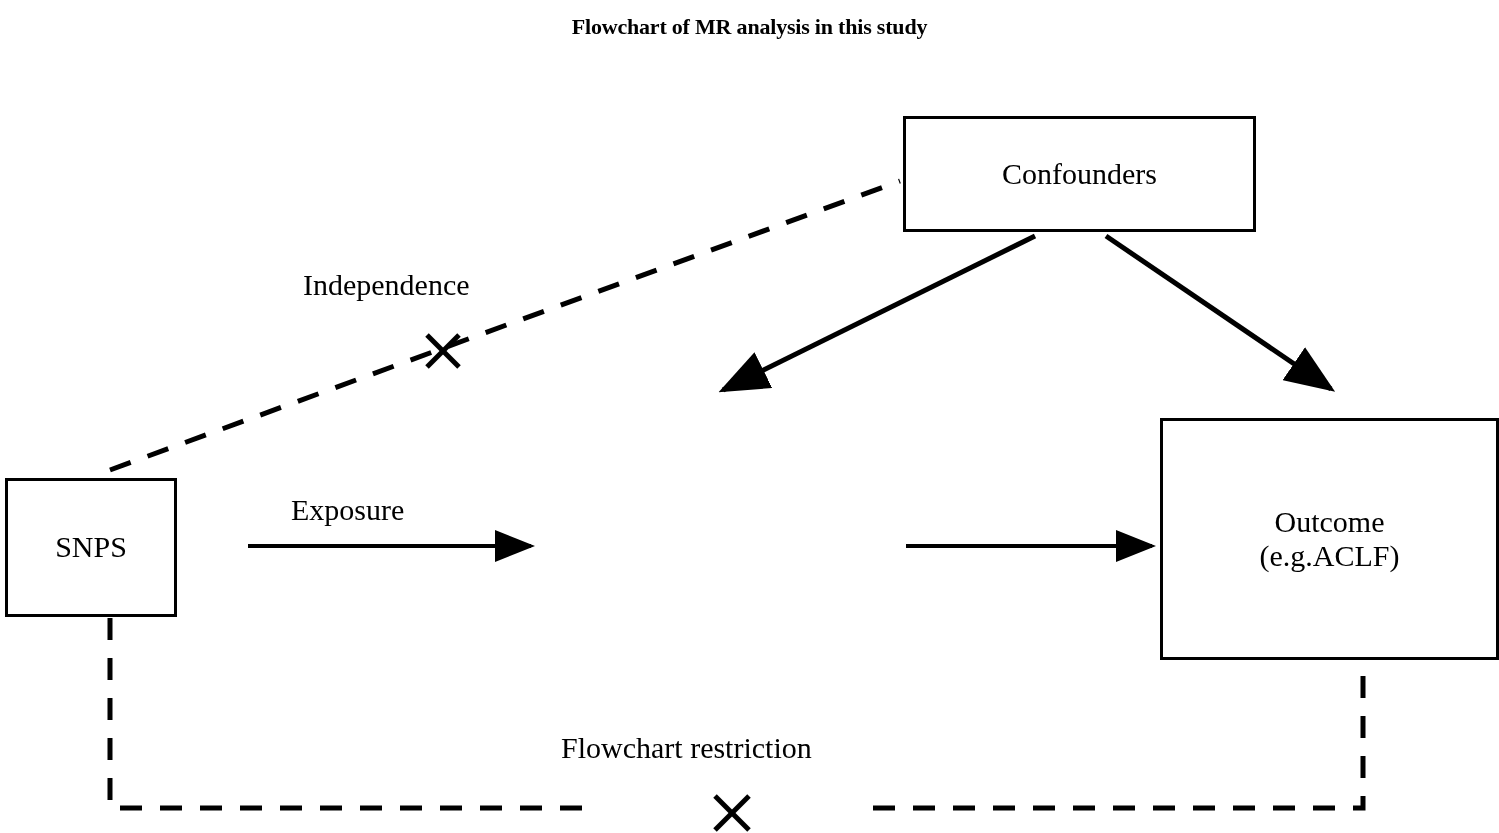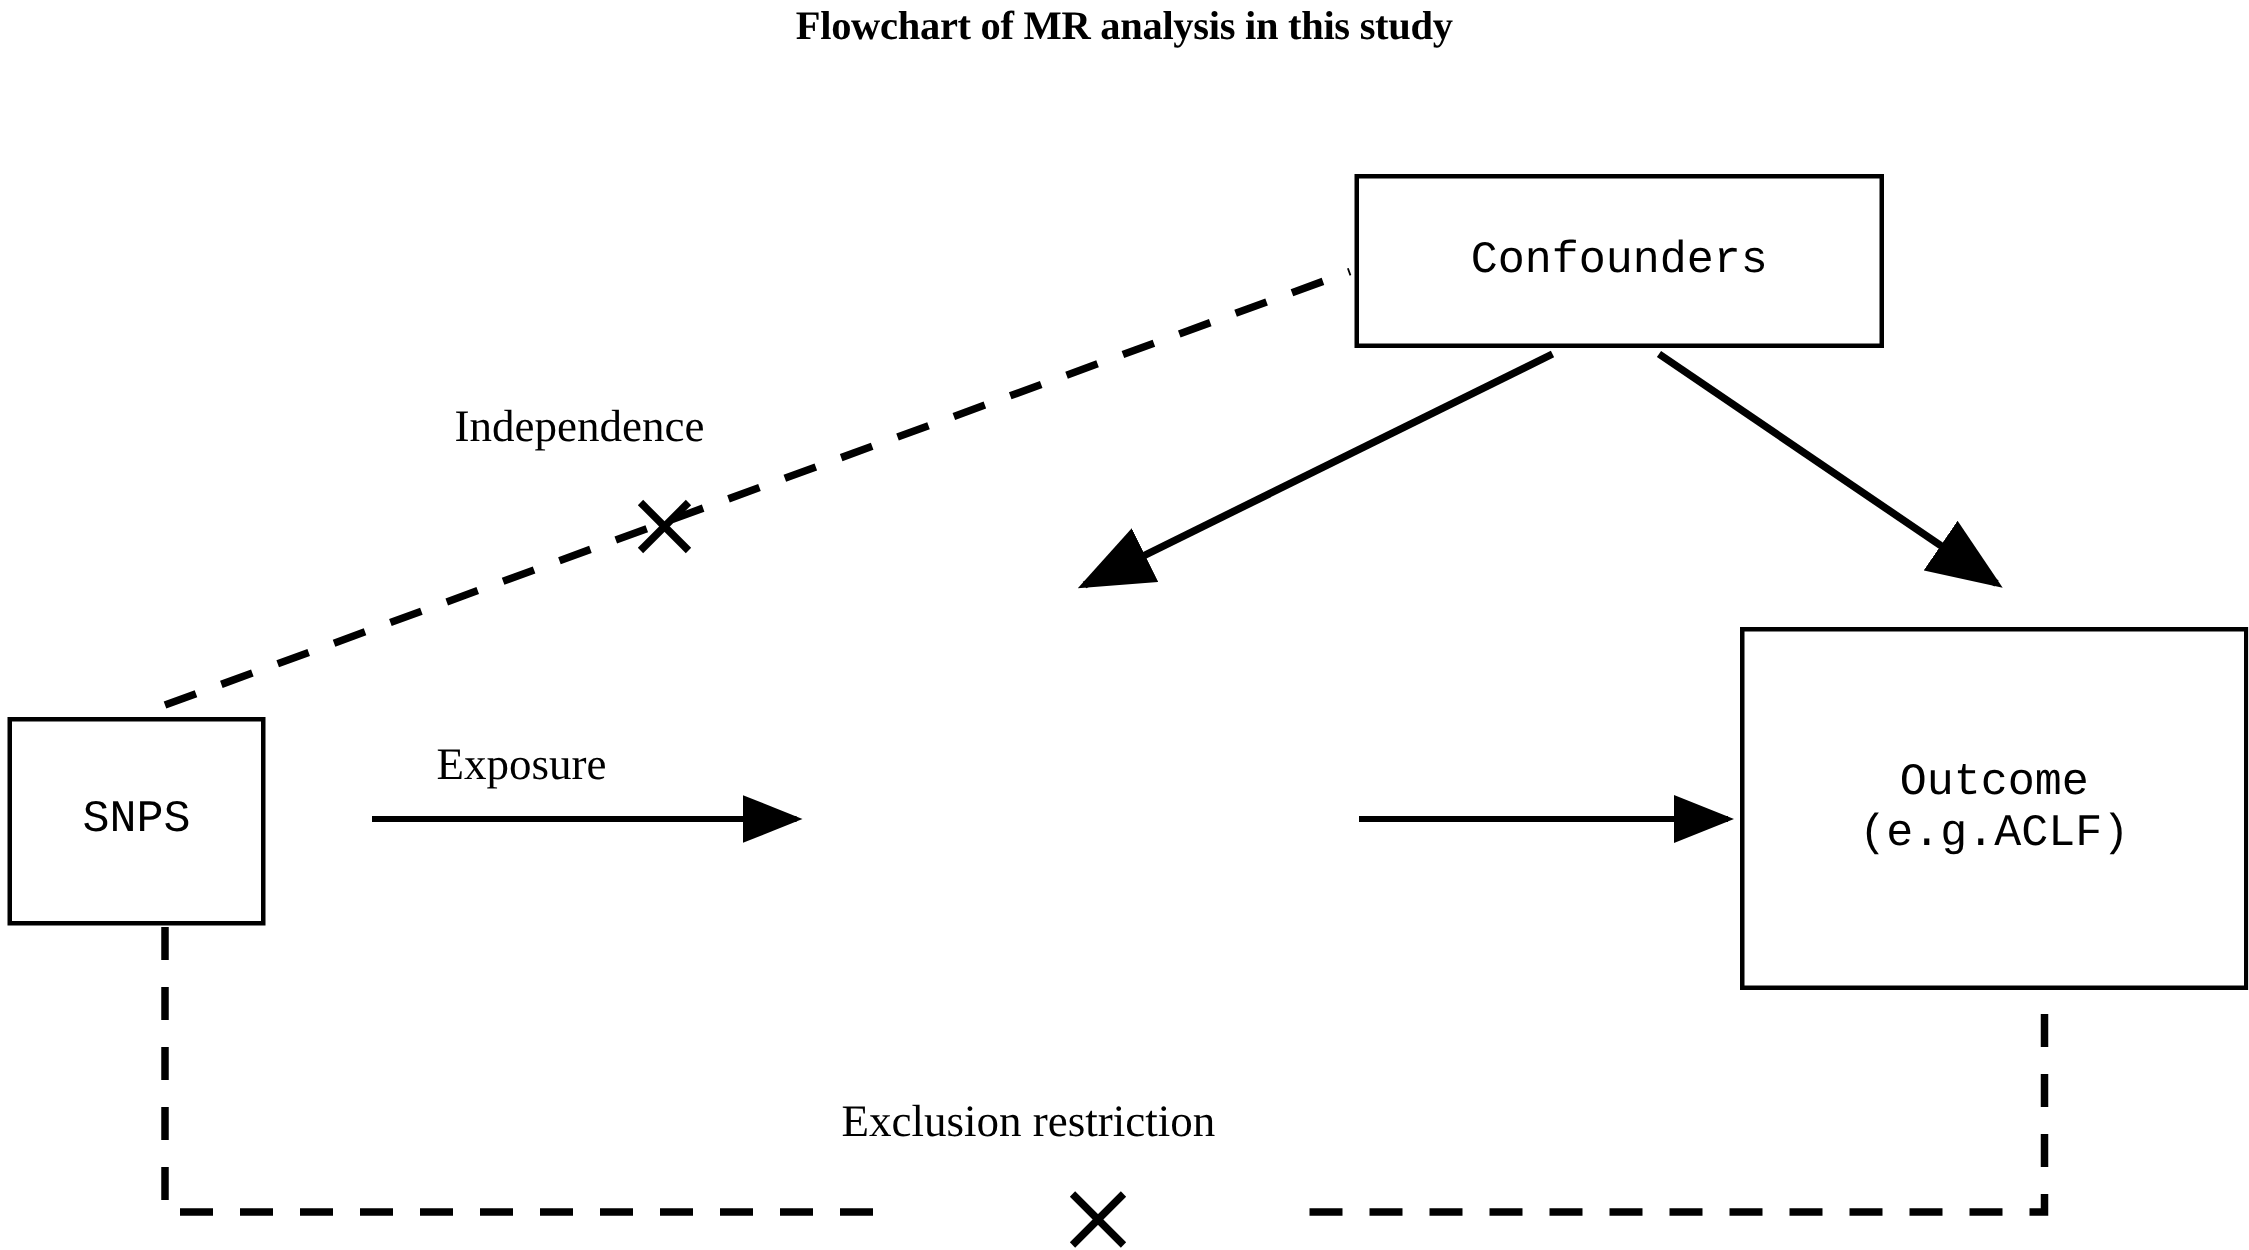--- a/index.html
+++ b/index.html
@@ -14,25 +14,25 @@
   #canvas {
     position: relative;
     width: 1499px;
     height: 833px;
     background: #ffffff;
     overflow: hidden;
   }
   #figure-title {
     position: absolute;
     left: 0;
-    top: 2px;
+    top: 14px;
     width: 1499px;
     text-align: center;
     font-weight: bold;
-    font-size: 27px;
+    font-size: 22px;
     letter-spacing: -0.2px;
     white-space: nowrap;
   }
   svg#flow {
     position: absolute;
     left: 0;
     top: 0;
   }
   .node-box {
     position: absolute;
@@ -40,21 +40,21 @@
     border: 3px solid #000000;
     background: #ffffff;
     display: flex;
     flex-direction: column;
     align-items: center;
     justify-content: center;
     font-size: 30px;
     line-height: 1.15;
     text-align: center;
   }
-  .node-line { display: block; white-space: nowrap; font-family: Liberation Mono, monospace; }
+  .node-line { display: block; white-space: nowrap; }
   .edge-label {
     position: absolute;
     font-size: 30px;
     white-space: nowrap;
     line-height: 1;
   }
   #box-confounders { left: 903px;  top: 116px; width: 353px;  height: 116px; }
   #box-exposure    { left: 538px;  top: 422px; width: 335px;  height: 238px; }
   #box-outcome     { left: 1160px; top: 418px; width: 339px;  height: 242px; }
   #box-snps        { left: 5px;    top: 478px; width: 172px;  height: 139px; }
@@ -111,15 +111,15 @@
 
   <div class="node-box" id="box-outcome">
     <span class="node-line">Outcome</span>
     <span class="node-line">(e.g.ACLF)</span>
   </div>
 
   <div class="edge-label" id="label-independence">Independence</div>
 
   <div class="edge-label" id="label-relevance">Exposure</div>
 
-  <div class="edge-label" id="label-exclusion">Exclusion restriction</div>
+  <div class="edge-label" id="label-exclusion">Flowchart restriction</div>
 
 </div>
 
 </body></html>

